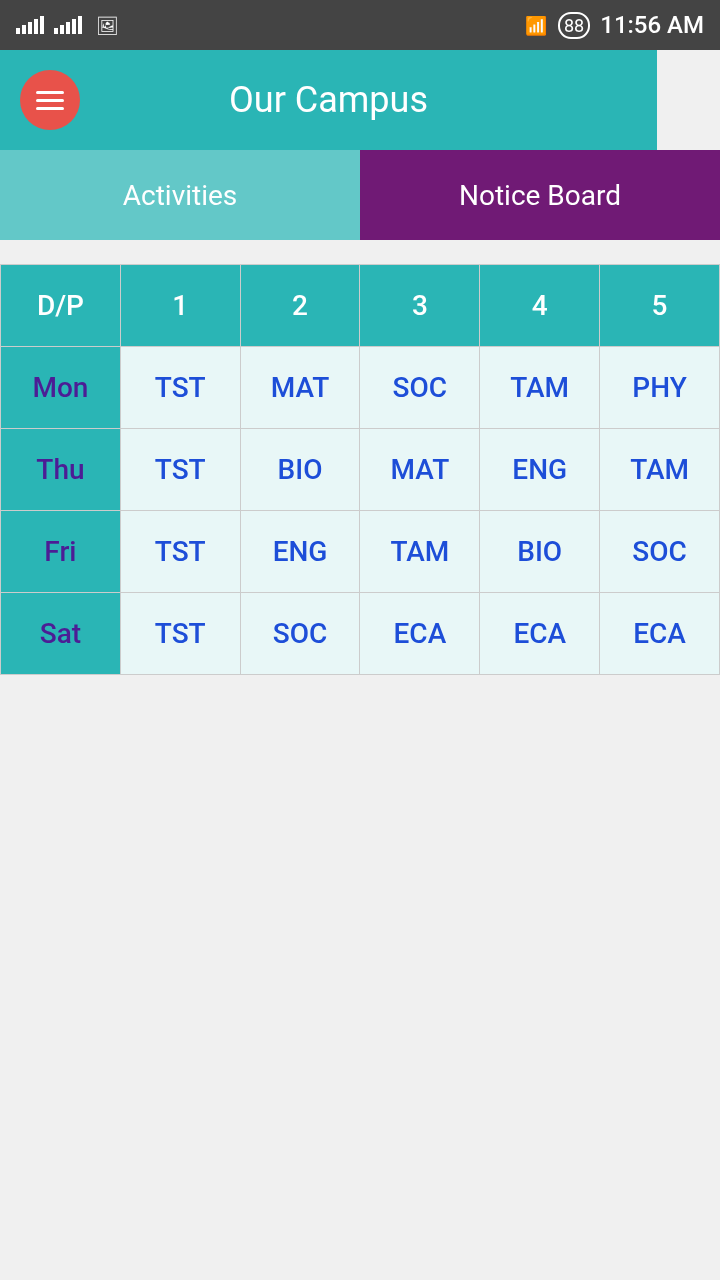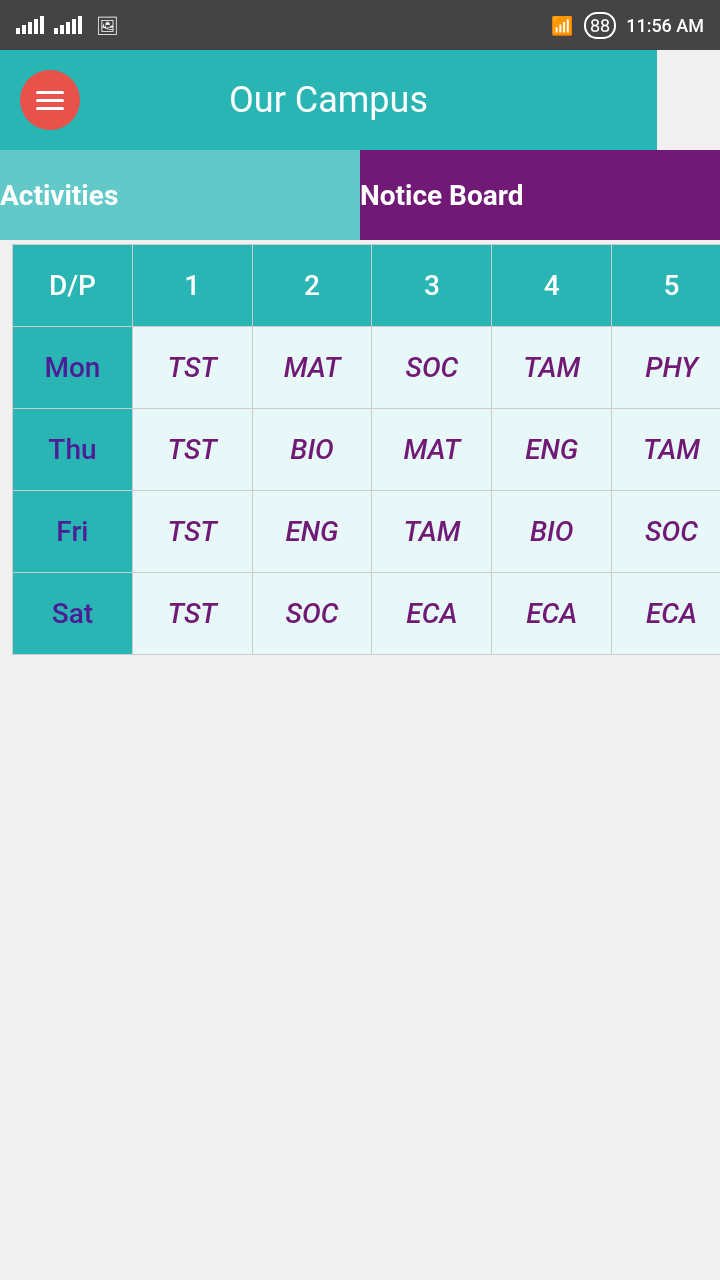--- a/index.html
+++ b/index.html
@@ -39,21 +39,21 @@
       width: 4px;
       display: inline-block;
     }
     .status-right {
       display: flex;
       align-items: center;
       gap: 10px;
       font-size: 20px;
     }
     .time-text {
-      font-size: 18px;
+      font-size: 24px;
       font-weight: 500;
     }
     .wifi-icon {
       font-size: 18px;
     }
     .battery-icon {
       font-size: 18px;
       border: 2px solid white;
       padding: 1px 4px;
       border-radius: 13px;
@@ -103,40 +103,39 @@
     
     .tabs {
       width: 720px;
       height: 90px;
       display: flex;
     }
     .tab {
       flex: 1;
       display: flex;
       align-items: center;
-      justify-content: flex-start;
+      justify-content: center;
       font-size: 28px;
-      font-weight: 700;
+      font-weight: 400;
       cursor: pointer;
     }
     .tab-active {
       background: #63c8c8;
       color: white;
     }
     .tab-inactive {
       background: #701a75;
       color: white;
     }
 
     
     .content {
       width: 599px;
       background: #f0f0f0;
-      padding: 4px 0;
-      margin-left: 12px;
+      padding: 24px 0;
     }
 
     
     .timetable {
       width: 720px;
       border-collapse: collapse;
     }
     .timetable th, .timetable td {
       border: 1px solid #ccc;
       text-align: center;
@@ -150,23 +149,22 @@
       color: white;
       width: 120px;
     }
     .timetable tbody tr td:first-child {
       background: #2ab5b5;
       color: #4c1d95;
       width: 120px;
     }
     .timetable tbody tr td:not(:first-child) {
       background: #e8f7f7;
-      color: #701a75;
+      color: #1d4ed8;
       width: 120px;
-      font-style: italic;
     }
 
     
     .bottom-area {
       width: 720px;
       background: #f0f0f0;
       height: 280px;
     }
   </style>
 </head>

